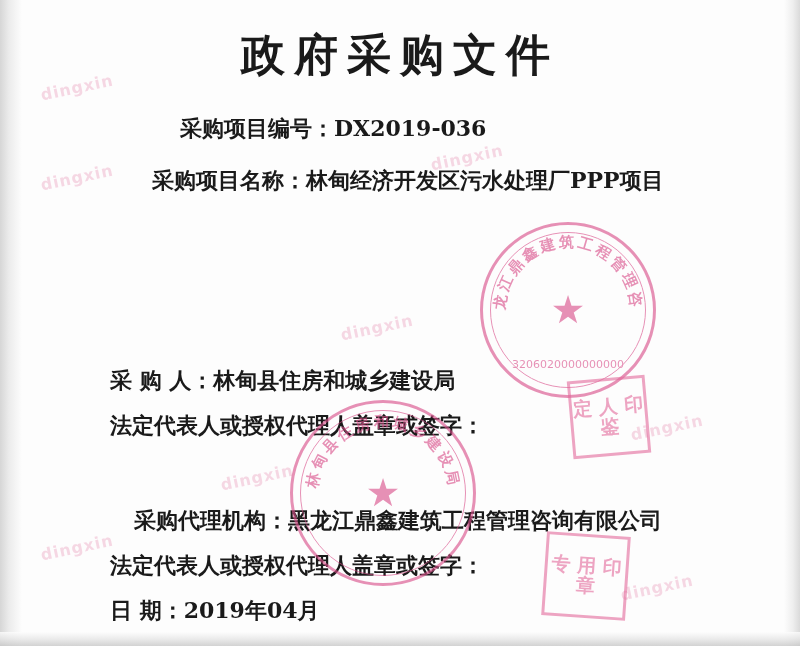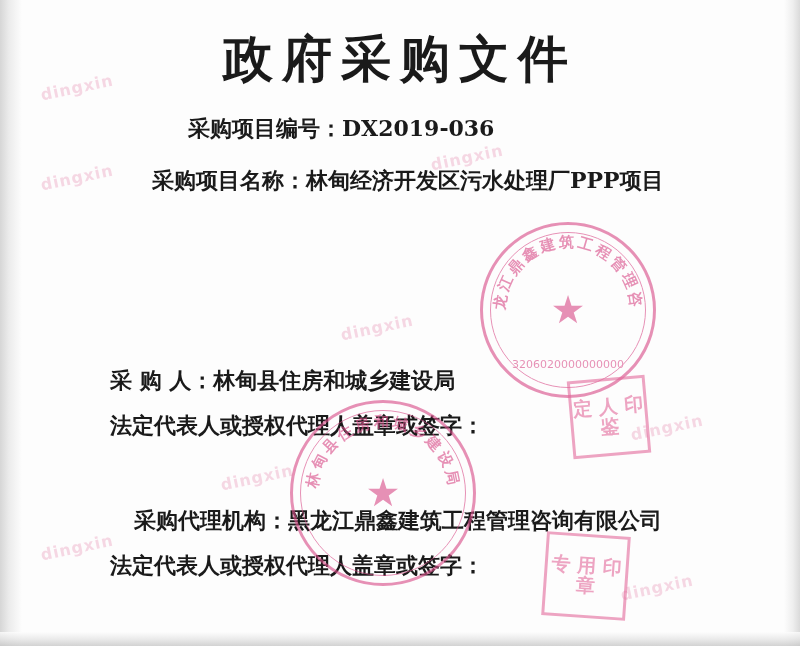--- a/index.html
+++ b/index.html
@@ -52,36 +52,36 @@
     white-space: nowrap;
   }
 
   
   .doc-title {
     position: absolute;
     top: 26px;
     left: 0;
     width: 800px;
     text-align: center;
-    font-size: 50px;
+    font-size: 44px;
     font-weight: bold;
     letter-spacing: 9px;
     font-family: "DejaVu Serif", "Liberation Serif", serif;
   }
 
   .line {
     position: absolute;
     font-size: 22px;
     white-space: nowrap;
     font-family: "DejaVu Serif", "Liberation Serif", serif;
   }
   .line .lbl { font-weight: bold; }
   .line .val { font-weight: bold; }
 
-  .l-projno  { top: 114px; left: 188px; }
+  .l-projno  { top: 114px; left: 180px; }
   .l-projnm  { top: 166px; left: 152px; }
   .l-buyer   { top: 366px; left: 110px; }
   .l-sign1   { top: 411px; left: 110px; }
   .l-agency  { top: 506px; left: 110px; margin-left: 24px; }
   .l-sign2   { top: 551px; left: 110px; }
   .l-date    { top: 596px; left: 110px; }
 
   
   .stamp {
     position: absolute;
@@ -177,20 +177,23 @@
   </div>
 
   <div class="line l-agency">
     <span class="lbl">采购代理机构：</span><span class="val">黑龙江鼎鑫建筑工程管理咨询有限公司</span>
   </div>
 
   <div class="line l-sign2">
     <span class="lbl">法定代表人或授权代理人盖章或签字：</span>
   </div>
 
+  <div class="line l-date">
+    <span class="lbl">日      期：</span><span class="val">2019年04月</span>
+  </div>
 
   <div class="stamp seal-round" style="left:480px; top:222px; width:170px; height:170px;">
     <div class="inner-ring"></div>
     <svg class="seal-arc" viewBox="0 0 170 170">
       <defs>
         <path id="arcTop" d="M 22,85 A 63,63 0 0 1 148,85"></path>
       </defs>
       <text>
         <textPath href="#arcTop" startOffset="50%" text-anchor="middle">黑龙江鼎鑫建筑工程管理咨询</textPath>
       </text>

